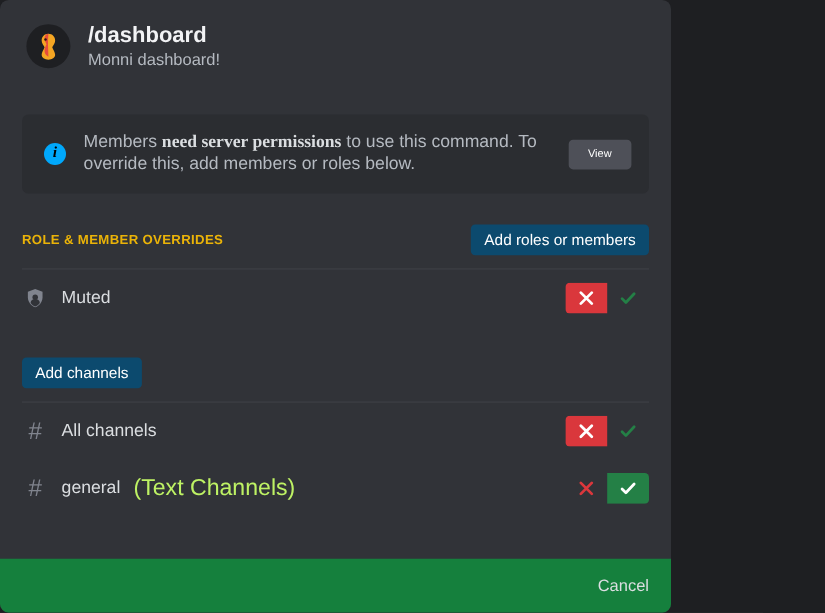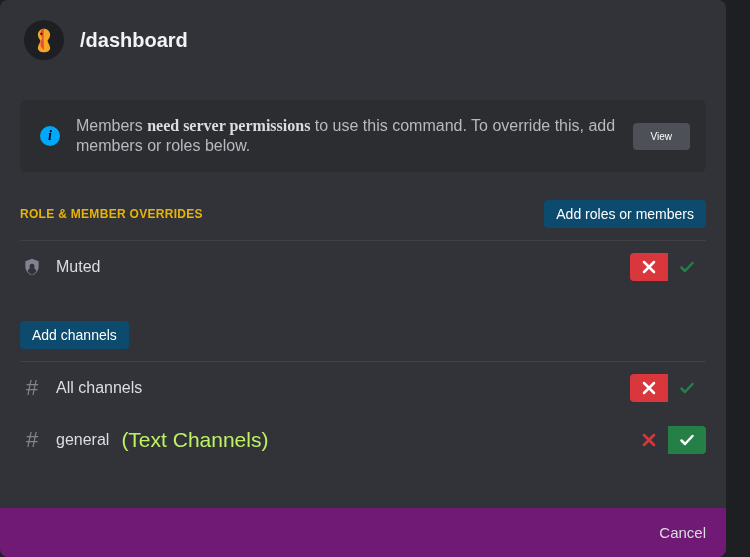--- a/index.html
+++ b/index.html
@@ -4,21 +4,21 @@
 <style>
   * { box-sizing: border-box; margin: 0; padding: 0; }
   html, body { width: 750px; height: 557px; }
   body {
     background: #1e1f22;
     font-family: -apple-system, BlinkMacSystemFont, "Segoe UI", Helvetica, Arial, sans-serif;
     color: #dbdee1;
     overflow: hidden;
   }
   .modal {
-    width: 726px;
+    width: 610px;
     height: 557px;
     background: #313338;
     border-radius: 8px;
     display: flex;
     flex-direction: column;
     position: relative;
   }
   .header {
     display: flex;
     align-items: center;
@@ -166,21 +166,21 @@
     border: none;
   }
   .tog svg { width: 16px; height: 16px; }
   .x-active { background: #da373c; }
   .x-active svg { stroke: #fff; }
   .x-inactive svg { stroke: #da373c; }
   .c-active { background: #248046; }
   .c-active svg { stroke: #fff; }
   .c-inactive svg { stroke: #248046; }
   .footer {
-    background: #701a75;
+    background: #15803d;
     padding: 16px 20px;
     display: flex;
     justify-content: flex-end;
     align-items: center;
     gap: 24px;
     border-radius: 0 0 8px 8px;
   }
   .cancel-btn {
     background: none;
     border: none;
@@ -208,20 +208,21 @@
   <div class="header">
     <div class="app-icon">
       <svg viewBox="0 0 32 32">
         <path d="M16 3 C12 3 9 6 9 10 C9 13 11 15 12 17 C11 20 9 22 9 25 C9 28 12 30 16 30 C20 30 23 28 23 25 C23 22 21 20 20 17 C21 15 23 13 23 10 C23 6 20 3 16 3 Z" fill="#f5a623"></path>
         <path d="M16 3 C14 3 12 5 12 8 C12 10 13 12 14 14 C13 16 12 18 12 21 C12 24 14 26 16 27 C16 20 15 12 16 3 Z" fill="#e74c3c"></path>
         <circle cx="13" cy="9" r="1.3" fill="#2c1810"></circle>
       </svg>
     </div>
     <div class="title-block">
       <div class="title">/dashboard</div>
+      <div class="subtitle">Monni dashboard!</div>
     </div>
   </div>
 
   <div class="body">
 
     <div class="info-banner">
       <div class="info-icon">i</div>
       <div class="info-text">
         <span>Members </span><span class="strong">need server permissions</span><span> to use this command. To override this, add members or roles below.</span>
       </div>

